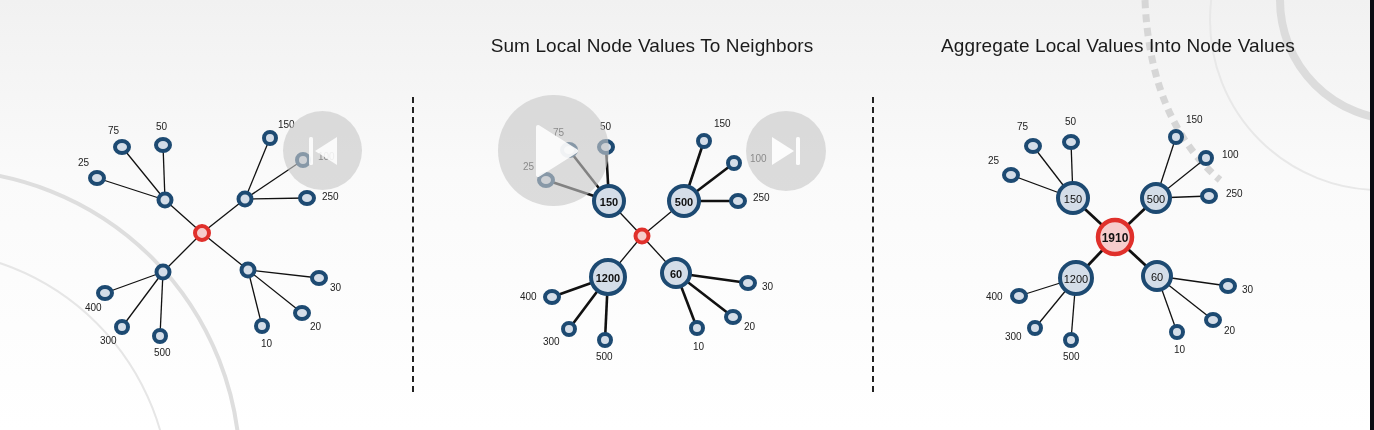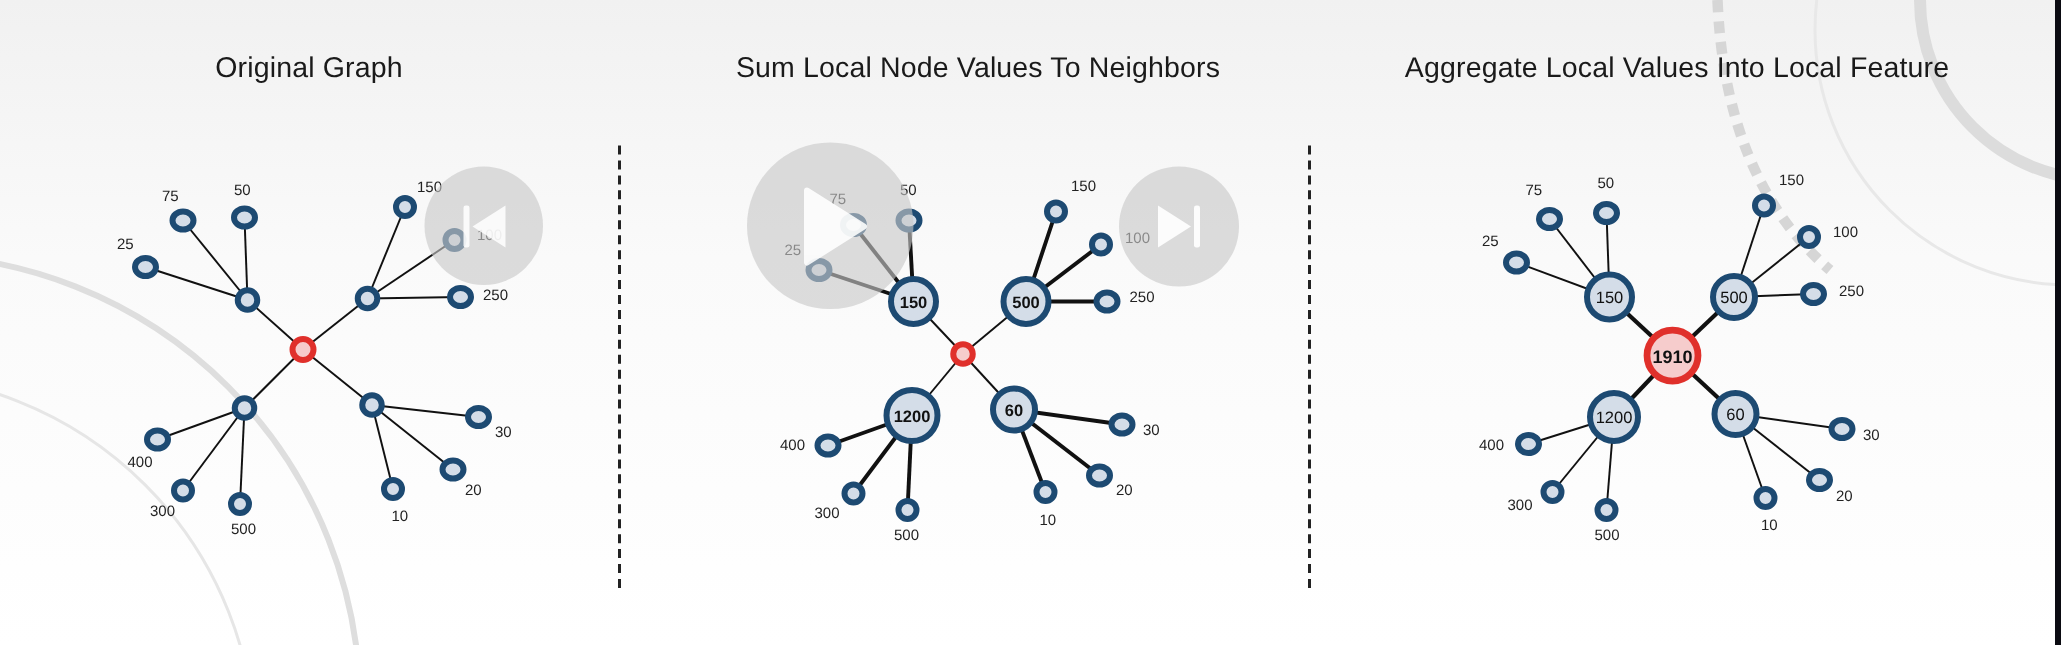--- a/index.html
+++ b/index.html
@@ -20,23 +20,22 @@
 <div class="slide">
 
   <svg class="deco" width="1370" height="430">
     <circle cx="-60" cy="470" r="300" fill="none" stroke="#dedede" stroke-width="4"></circle>
     <circle cx="-80" cy="500" r="250" fill="none" stroke="#e6e6e6" stroke-width="2"></circle>
     <circle cx="1380" cy="20" r="170" fill="none" stroke="#e8e8e8" stroke-width="2"></circle>
     <circle cx="1400" cy="0" r="120" fill="none" stroke="#dcdcdc" stroke-width="8"></circle>
     <path d="M1145 0 Q 1150 120 1220 180" fill="none" stroke="#d6d6d6" stroke-width="7" stroke-dasharray="8 6"></path>
   </svg>
 
-  <div class="title" style="left:206px">Original Graph</div>
   <div class="title" style="left:652px">Sum Local Node Values To Neighbors</div>
-  <div class="title" style="left:1118px">Aggregate Local Values Into Local Feature</div>
+  <div class="title" style="left:1118px">Aggregate Local Values Into Node Values</div>
 
   <div class="divider" style="left:412px"></div>
   <div class="divider" style="left:872px"></div>
 
   <svg class="graph" style="left:0;top:0" width="1370" height="430">
     <g stroke="#111" stroke-width="1.3">
       <line x1="202" y1="233" x2="165" y2="200"></line>
         <line x1="202" y1="233" x2="245" y2="199"></line>
       <line x1="202" y1="233" x2="163" y2="272"></line>
         <line x1="202" y1="233" x2="248" y2="270"></line>

